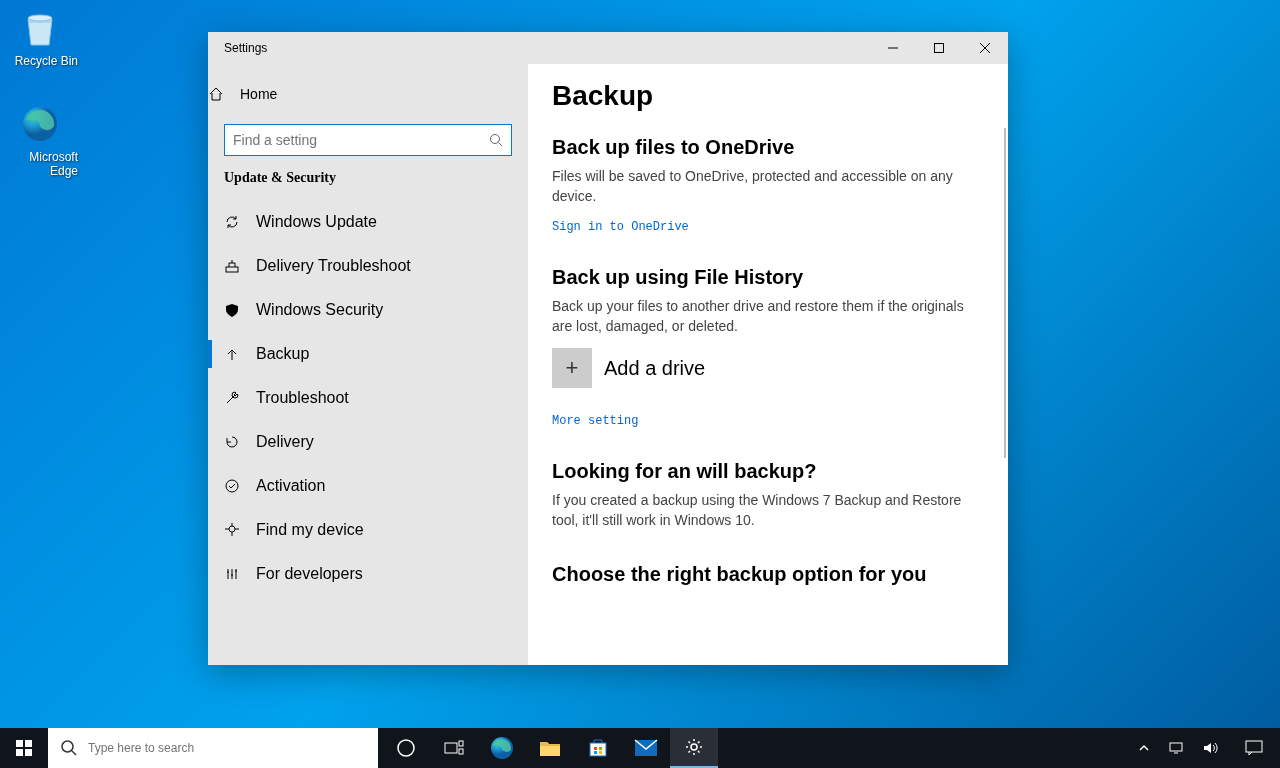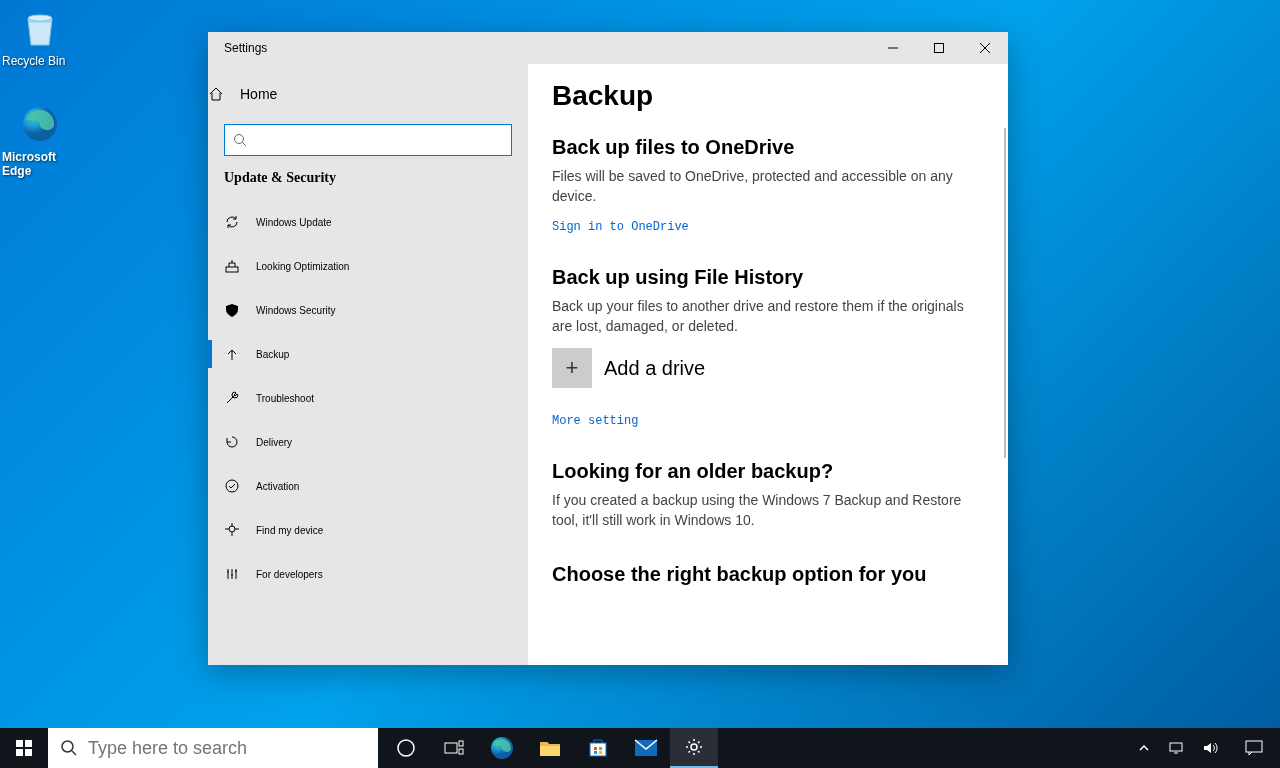--- a/index.html
+++ b/index.html
@@ -1,19 +1,19 @@
 <!DOCTYPE html>
 <html><head>
 <meta charset="utf-8">
 <style>
 * { box-sizing: border-box; margin: 0; padding: 0; font-family: "Segoe UI", sans-serif; }
 body { width: 1280px; height: 768px; overflow: hidden; background: linear-gradient(135deg, #0078d4 0%, #00a2ed 50%, #005a9e 100%); position: relative; }
 
 
-.desktop-icon { position: absolute; width: 76px; text-align: left; color: #fff; font-size: 12px; cursor: pointer; }
+.desktop-icon { position: absolute; width: 76px; text-align: right; color: #fff; font-size: 12px; cursor: pointer; }
 .desktop-icon .icon-img { width: 48px; height: 48px; margin: 0 auto 2px; display: flex; align-items: center; justify-content: center; }
 .desktop-icon .label { text-shadow: 1px 1px 2px rgba(0,0,0,0.6); }
 
 
 .settings-window { position: absolute; left: 208px; top: 32px; width: 800px; height: 633px; background: #f97316; box-shadow: 0 8px 32px rgba(0,0,0,0.3); display: flex; flex-direction: column; }
 .titlebar { height: 32px; display: flex; align-items: center; background: #e6e6e6; }
 .titlebar-title { padding-left: 16px; font-size: 12px; color: #000; flex: 1; }
 .titlebar-controls { display: flex; }
 .titlebar-btn { width: 46px; height: 32px; display: flex; align-items: center; justify-content: center; cursor: pointer; }
 
@@ -23,39 +23,39 @@
 .home-icon { width:16px; height:16px; }
 .home-label { font-size: 14px; }
 .search-box { margin: 8px 16px 14px 16px; height: 32px; border: 1px solid #0078d4; background: #fff; display: flex; align-items: center; padding: 0 8px; }
 .search-box input { flex:1; border:none; outline:none; font-size:14px; background:transparent; }
 .search-box .search-icon { color:#666; font-size:14px; }
 .category-label { padding: 0 0 14px 16px; font-size: 14px; font-weight: 600; font-family: Liberation Serif, serif; }
 .nav-list { display:flex; flex-direction:column; }
 .nav-item { display:flex; align-items:center; height:44px; padding-left:16px; gap:16px; cursor:pointer; position:relative; }
 .nav-item.active::before { content:""; position:absolute; left:0; top:8px; bottom:8px; width:4px; background:#0078d4; }
 .nav-item .nav-icon { width:16px; height:16px; display:flex; align-items:center; justify-content:center; }
-.nav-item .nav-label { font-size:10px; }
+.nav-item .nav-label { font-size:16px; }
 
 .content { flex:1; background:#fff; padding: 16px 40px 0 24px; overflow-y:auto; position:relative; color:#000; }
 .content h1 { font-size: 28px; font-weight: 600; margin-bottom: 24px; }
 .content h2 { font-size: 20px; font-weight: 600; margin-bottom: 8px; margin-top: 8px; }
 .content p { font-size: 14px; color:#444; line-height:1.4; margin-bottom:2px; max-width: 420px; }
 .content a.link { color:#0066cc; font-size:12px; text-decoration:none; display:inline-block; margin-top:12px; cursor:pointer;font-family:Liberation Mono, monospace; }
 .section { margin-bottom: 32px; }
 .add-drive { display:flex; align-items:center; gap:12px; margin-top:12px; margin-bottom:14px; cursor:pointer; }
 .add-drive .plus { width:40px; height:40px; background:#ccc; display:flex; align-items:center; justify-content:center; font-size:22px; color:#333; }
 .add-drive .label { font-size:20px; }
 .content-scrollbar { position:absolute; right:2px; top:64px; width:2px; height:330px; background:#bbb; }
 
 
 .taskbar { position:absolute; left:0; right:0; bottom:0; height:40px; background:#10151c; display:flex; align-items:center; color:#fff; }
 .start-btn { width:48px; height:40px; display:flex; align-items:center; justify-content:center; cursor:pointer; }
 .search-bar { width:330px; height:40px; background:#fff; display:flex; align-items:center; padding-left:12px; gap:10px; cursor:text; }
 .search-bar .mag { color:#333; }
-.search-bar input { border:none; outline:none; font-size:18px; flex:1; color:#4d7c0f; }
+.search-bar input { border:none; outline:none; font-size:12px; flex:1; color:#4d7c0f; }
 .task-icons { display:flex; align-items:center; height:40px; margin-left:4px; }
 .task-icon { width:48px; height:40px; display:flex; align-items:center; justify-content:center; cursor:pointer; }
 .task-icon.active { background:#2a2f37; border-bottom:2px solid #76b9ed; }
 .tray { margin-left:auto; display:flex; align-items:center; padding-right:4px; gap:10px; }
 .tray .tray-icon { cursor:pointer; padding:0 4px; }
 .notif { width:44px; height:40px; display:flex; align-items:center; justify-content:center; cursor:pointer; }
 
 svg { display:block; }
 </style>
 </head>
@@ -65,21 +65,21 @@
   <div class="icon-img">
     <svg width="42" height="42" viewBox="0 0 42 42">
         <path d="M9 12 L33 12 L30 38 L12 38 Z" fill="#cce8f7" stroke="#89c4e6" stroke-width="1"></path>
         <path d="M9 12 L33 12 L32 16 L10 16 Z" fill="#a8d8f0"></path>
         <ellipse cx="21" cy="11" rx="12" ry="3" fill="#d9eefb" stroke="#89c4e6"></ellipse>
       </svg>
   </div>
   <div class="label">Recycle Bin</div>
 </div>
 
-<div class="desktop-icon" style="left:2px; top:100px;font-weight:bold;">
+<div class="desktop-icon" style="left:2px; top:100px;">
   <div class="icon-img">
     <svg width="40" height="40" viewBox="0 0 40 40">
         <defs>
           <radialGradient id="eg" cx="30%" cy="30%">
             <stop offset="0%" stop-color="#39d694"></stop>
             <stop offset="50%" stop-color="#1e9fd8"></stop>
             <stop offset="100%" stop-color="#0c5fa3"></stop>
           </radialGradient>
         </defs>
         <circle cx="20" cy="20" r="17" fill="url(#eg)"></circle>
@@ -116,20 +116,21 @@
     <div class="sidebar">
       <div class="home-row">
         <span class="home-icon">
             <svg width="16" height="16" viewBox="0 0 16 16">
               <path d="M2 8 L8 2 L14 8 M4 7 V14 H12 V7" fill="none" stroke="#000" stroke-width="1"></path>
             </svg>
           </span>
         <span class="home-label">Home</span>
       </div>
       <div class="search-box">
+        <input type="text" placeholder="Find a setting" style="">
         <span class="search-icon">
             <svg width="14" height="14" viewBox="0 0 14 14">
               <circle cx="6" cy="6" r="4.5" fill="none" stroke="#666" stroke-width="1"></circle>
               <line x1="9.5" y1="9.5" x2="13" y2="13" stroke="#666" stroke-width="1"></line>
             </svg>
           </span>
       </div>
       <div class="category-label">Update &amp; Security</div>
       <div class="nav-list">
         <div class="nav-item">
@@ -141,21 +142,21 @@
             </span>
           <span class="nav-label">Windows Update</span>
         </div>
         <div class="nav-item">
           <span class="nav-icon">
               <svg width="16" height="16" viewBox="0 0 16 16">
                 <rect x="2" y="9" width="12" height="5" fill="none" stroke="#000"></rect>
                 <path d="M5 9 V5 H11 V9 M8 2 V5" fill="none" stroke="#000"></path>
               </svg>
             </span>
-          <span class="nav-label">Looking Optimization</span>
+          <span class="nav-label">Delivery Troubleshoot</span>
         </div>
         <div class="nav-item">
           <span class="nav-icon">
               <svg width="16" height="16" viewBox="0 0 16 16">
                 <path d="M8 2 L14 4 V8 C14 12 8 15 8 15 C8 15 2 12 2 8 V4 Z" fill="#000"></path>
               </svg>
             </span>
           <span class="nav-label">Windows Security</span>
         </div>
         <div class="nav-item active">
@@ -225,21 +226,21 @@
         <h2>Back up using File History</h2>
         <p>Back up your files to another drive and restore them if the originals are lost, damaged, or deleted.</p>
         <div class="add-drive">
           <div class="plus">+</div>
           <div class="label">Add a drive</div>
         </div>
         <a class="link">More setting</a>
       </div>
 
       <div class="section">
-        <h2>Looking for an older backup?</h2>
+        <h2>Looking for an will backup?</h2>
         <p>If you created a backup using the Windows 7 Backup and Restore tool, it'll still work in Windows 10.</p>
       </div>
 
       <div class="section">
         <h2>Choose the right backup option for you</h2>
       </div>
     </div>
   </div>
 </div>
 

